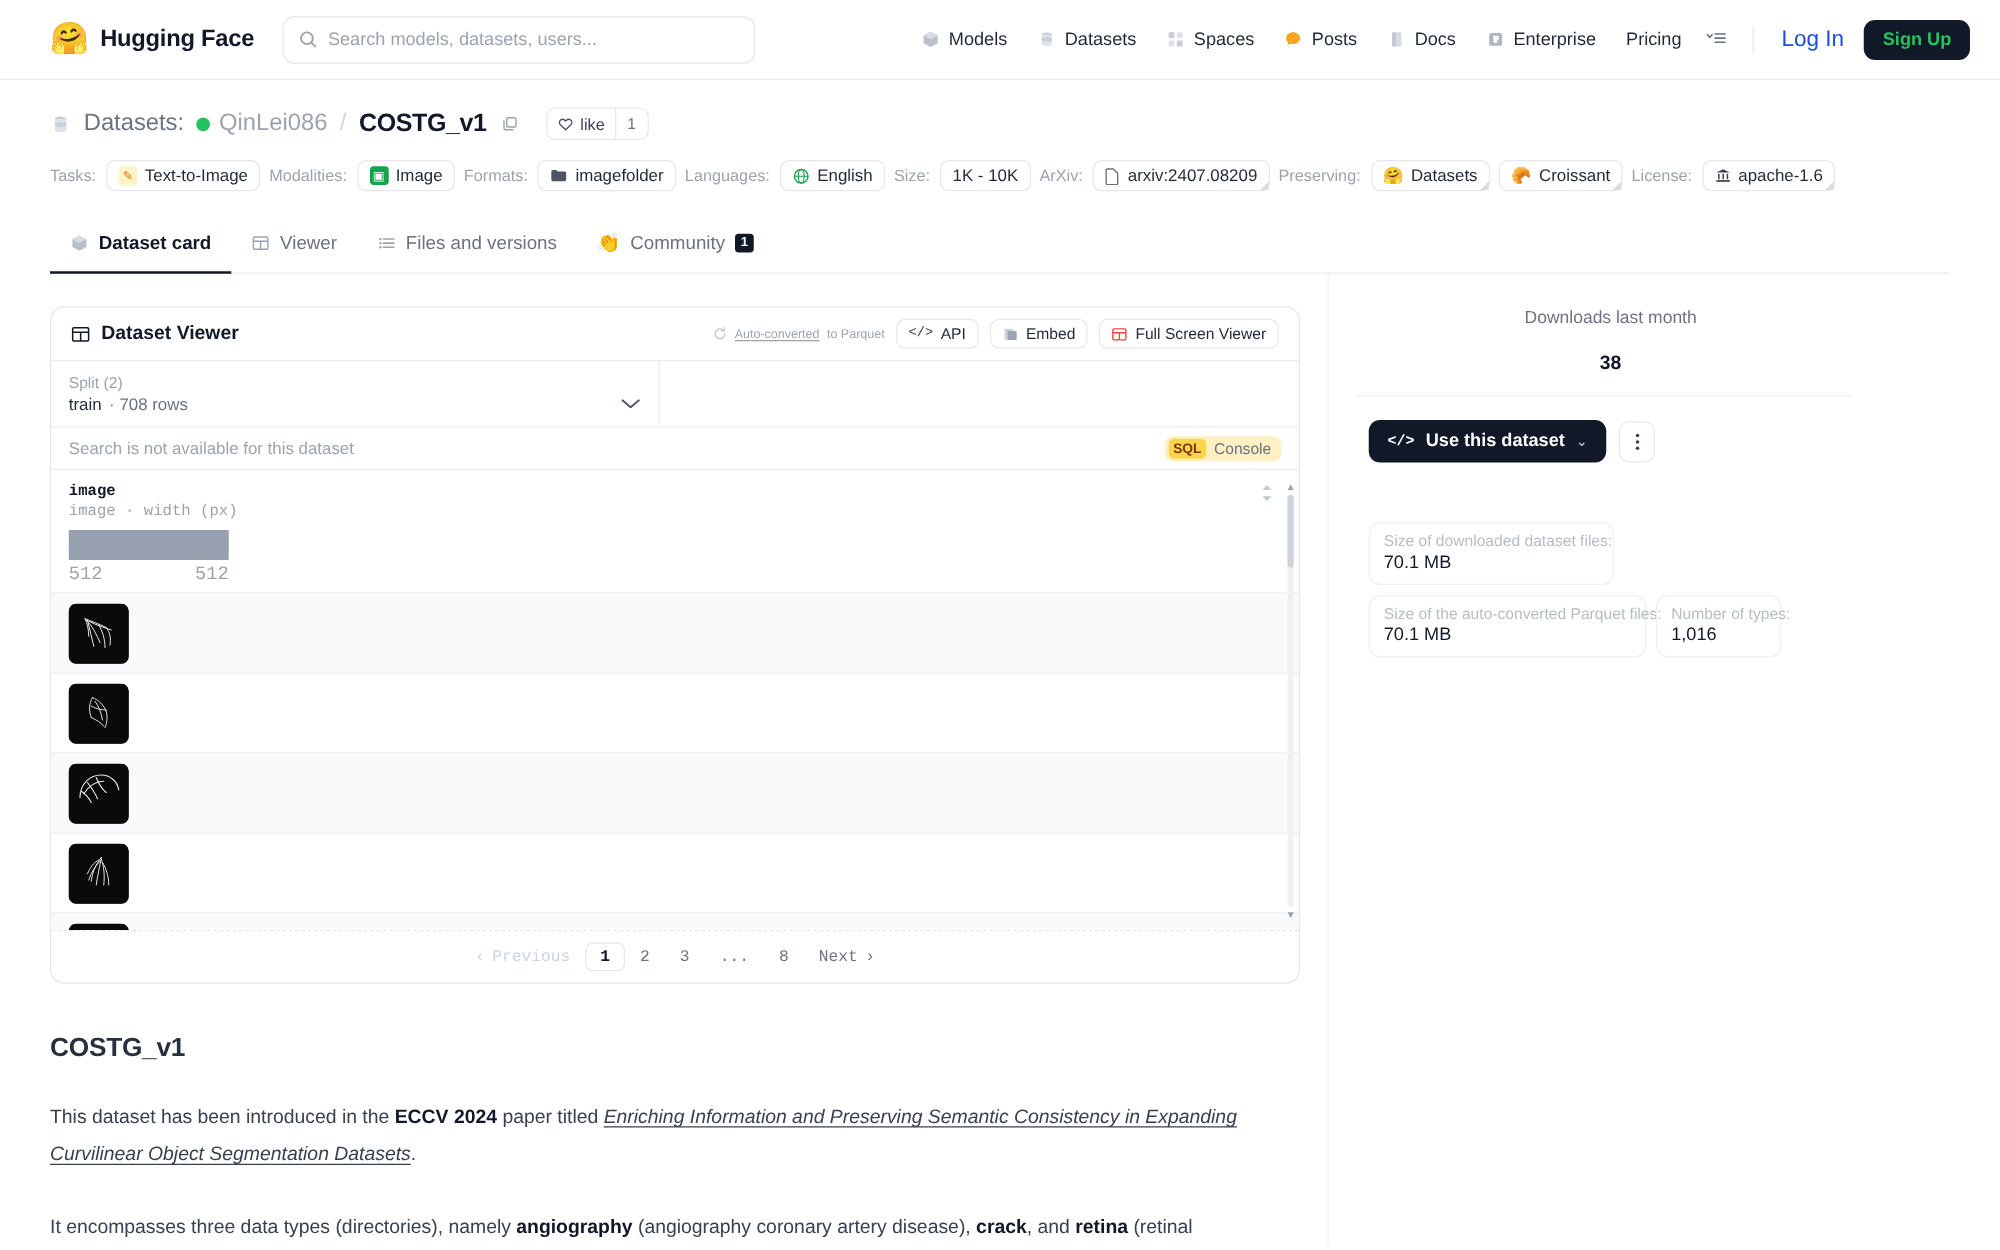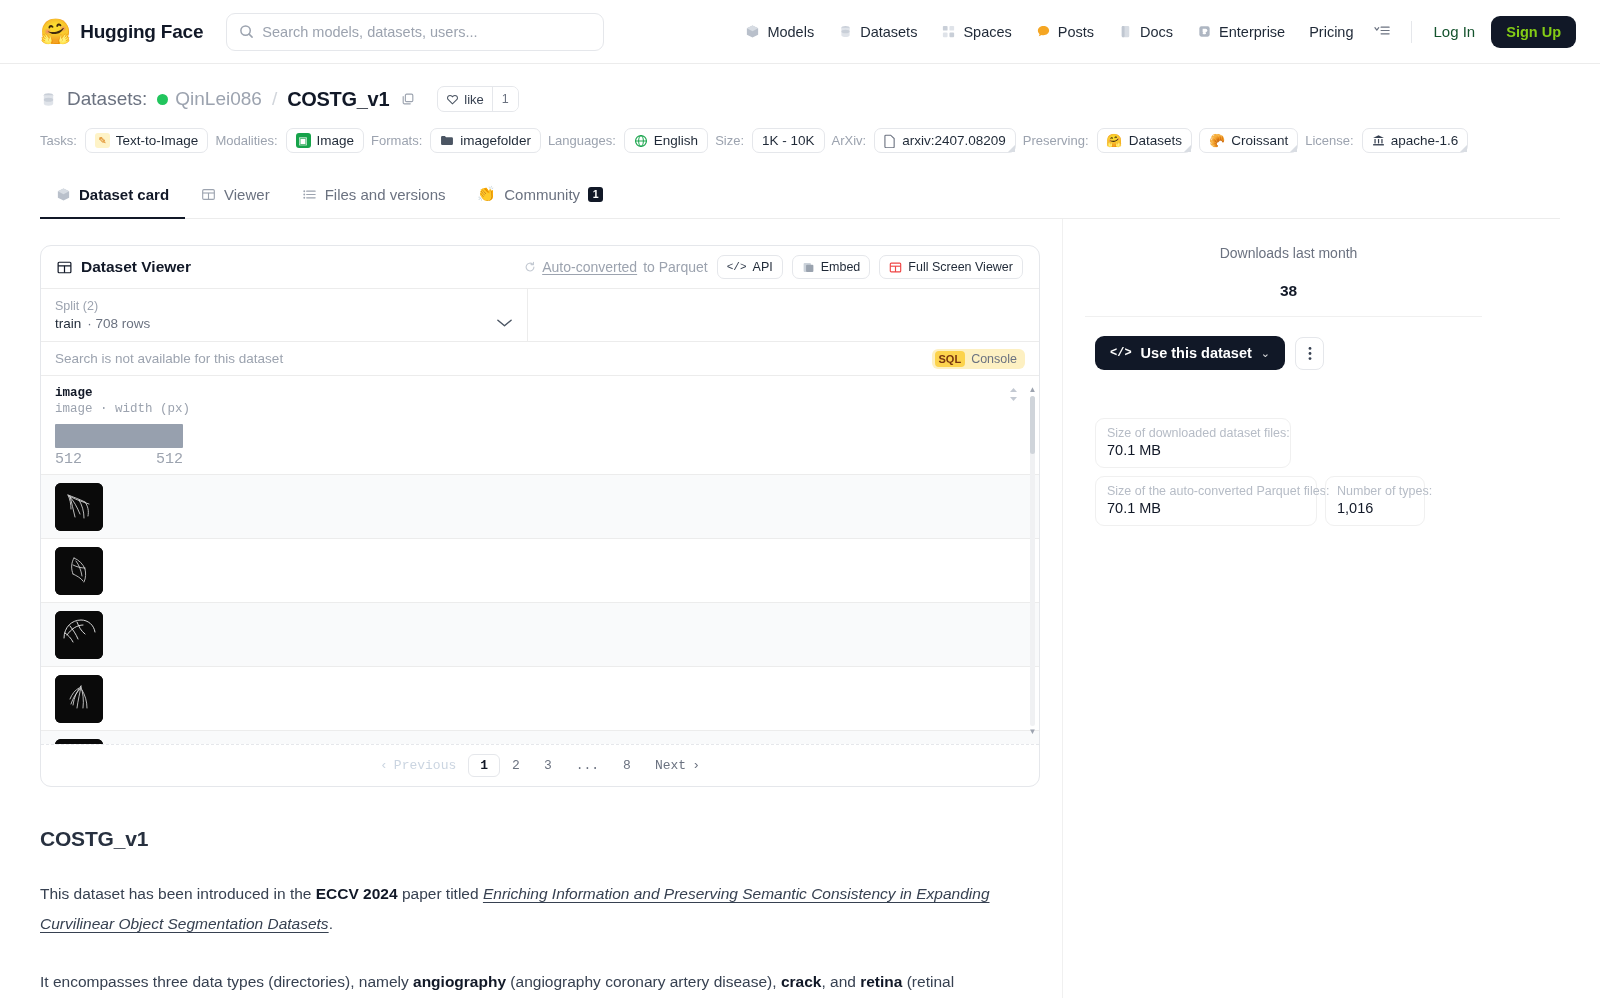--- a/index.html
+++ b/index.html
@@ -40,23 +40,23 @@
   .nav-search input::placeholder { color: #9ca3af; }
   .nav-links { margin-left: auto; display: flex; align-items: center; gap: 0px; }
   .nav-link {
     display: flex; align-items: center; gap: 7px;
     font-size: 14.5px; color: #1f2937;
     padding: 7px 12px; border-radius: 7px; cursor: pointer;
     white-space: nowrap;
   }
   .nav-ico { width: 15px; height: 15px; display:inline-block; }
   .nav-divider { width: 1px; height: 22px; background: #e5e7eb; margin: 0 12px; }
-  .btn-login { font-size: 15px; color: #14532d; padding: 7px 10px; cursor: pointer; }
+  .btn-login { font-size: 18px; color: #1d4ed8; padding: 7px 10px; cursor: pointer; }
   .btn-signup {
-    background: #111827; color: #84cc16; font-size: 14.5px; font-weight: bold;
+    background: #111827; color: #22c55e; font-size: 14.5px; font-weight: bold;
     padding: 8px 15px; border-radius: 9px; cursor: pointer; margin-left: 6px;
   }
   .caret-menu { padding: 7px 8px; cursor: pointer; color:#6b7280; font-size: 13px; }
 
   
   .ds-header { padding: 22px 40px 0 40px; }
   .ds-title-row { display: flex; align-items: center; gap: 10px; }
   .ds-db-icon { color:#9ca3af; display:flex; }
   .ds-kind { font-size: 19px; color: #6b7280; font-weight: 500; }
   .ds-owner { font-size: 19px; color: #9ca3af; display:flex; align-items:center; gap:7px;}
@@ -105,21 +105,21 @@
   
   .content { display: flex; padding: 0 40px; gap: 0; }
   .main-col { width: 1000px; padding-top: 26px; }
   .side-col { width: 420px; padding: 26px 0 0 22px; border-left: 1px solid #f0f0f0; margin-left: 22px; }
 
   
   .viewer-card { border: 1px solid #e5e7eb; border-radius: 11px; overflow: hidden; background:#fff; }
   .viewer-head { height: 42px; display: flex; align-items: center; padding: 0 16px; }
   .viewer-title { display:flex; align-items:center; gap:9px; font-size: 15.5px; font-weight: bold; color:#111827;}
   .viewer-actions { margin-left:auto; display:flex; align-items:center; gap:9px; }
-  .autoconv { font-size: 14px; color:#9ca3af; display:flex; align-items:center; gap:6px; white-space:nowrap;}
+  .autoconv { font-size: 10px; color:#9ca3af; display:flex; align-items:center; gap:6px; white-space:nowrap;}
   .autoconv u { text-decoration: underline; text-decoration-style: solid; text-underline-offset:2px;}
   .mini-btn {
     display:inline-flex; align-items:center; gap:6px;
     border: 1px solid #e5e7eb; border-radius: 7px;
     padding: 4px 9px; font-size: 12.5px; color:#1f2937; background:#fff; cursor:pointer;
     white-space: nowrap;
   }
 
   .split-row { display:flex; border-top: 1px solid #ececec; }
   .split-cell { width: 487px; padding: 10px 14px 10px 14px; border-right: 1px solid #ececec; cursor:pointer; }

